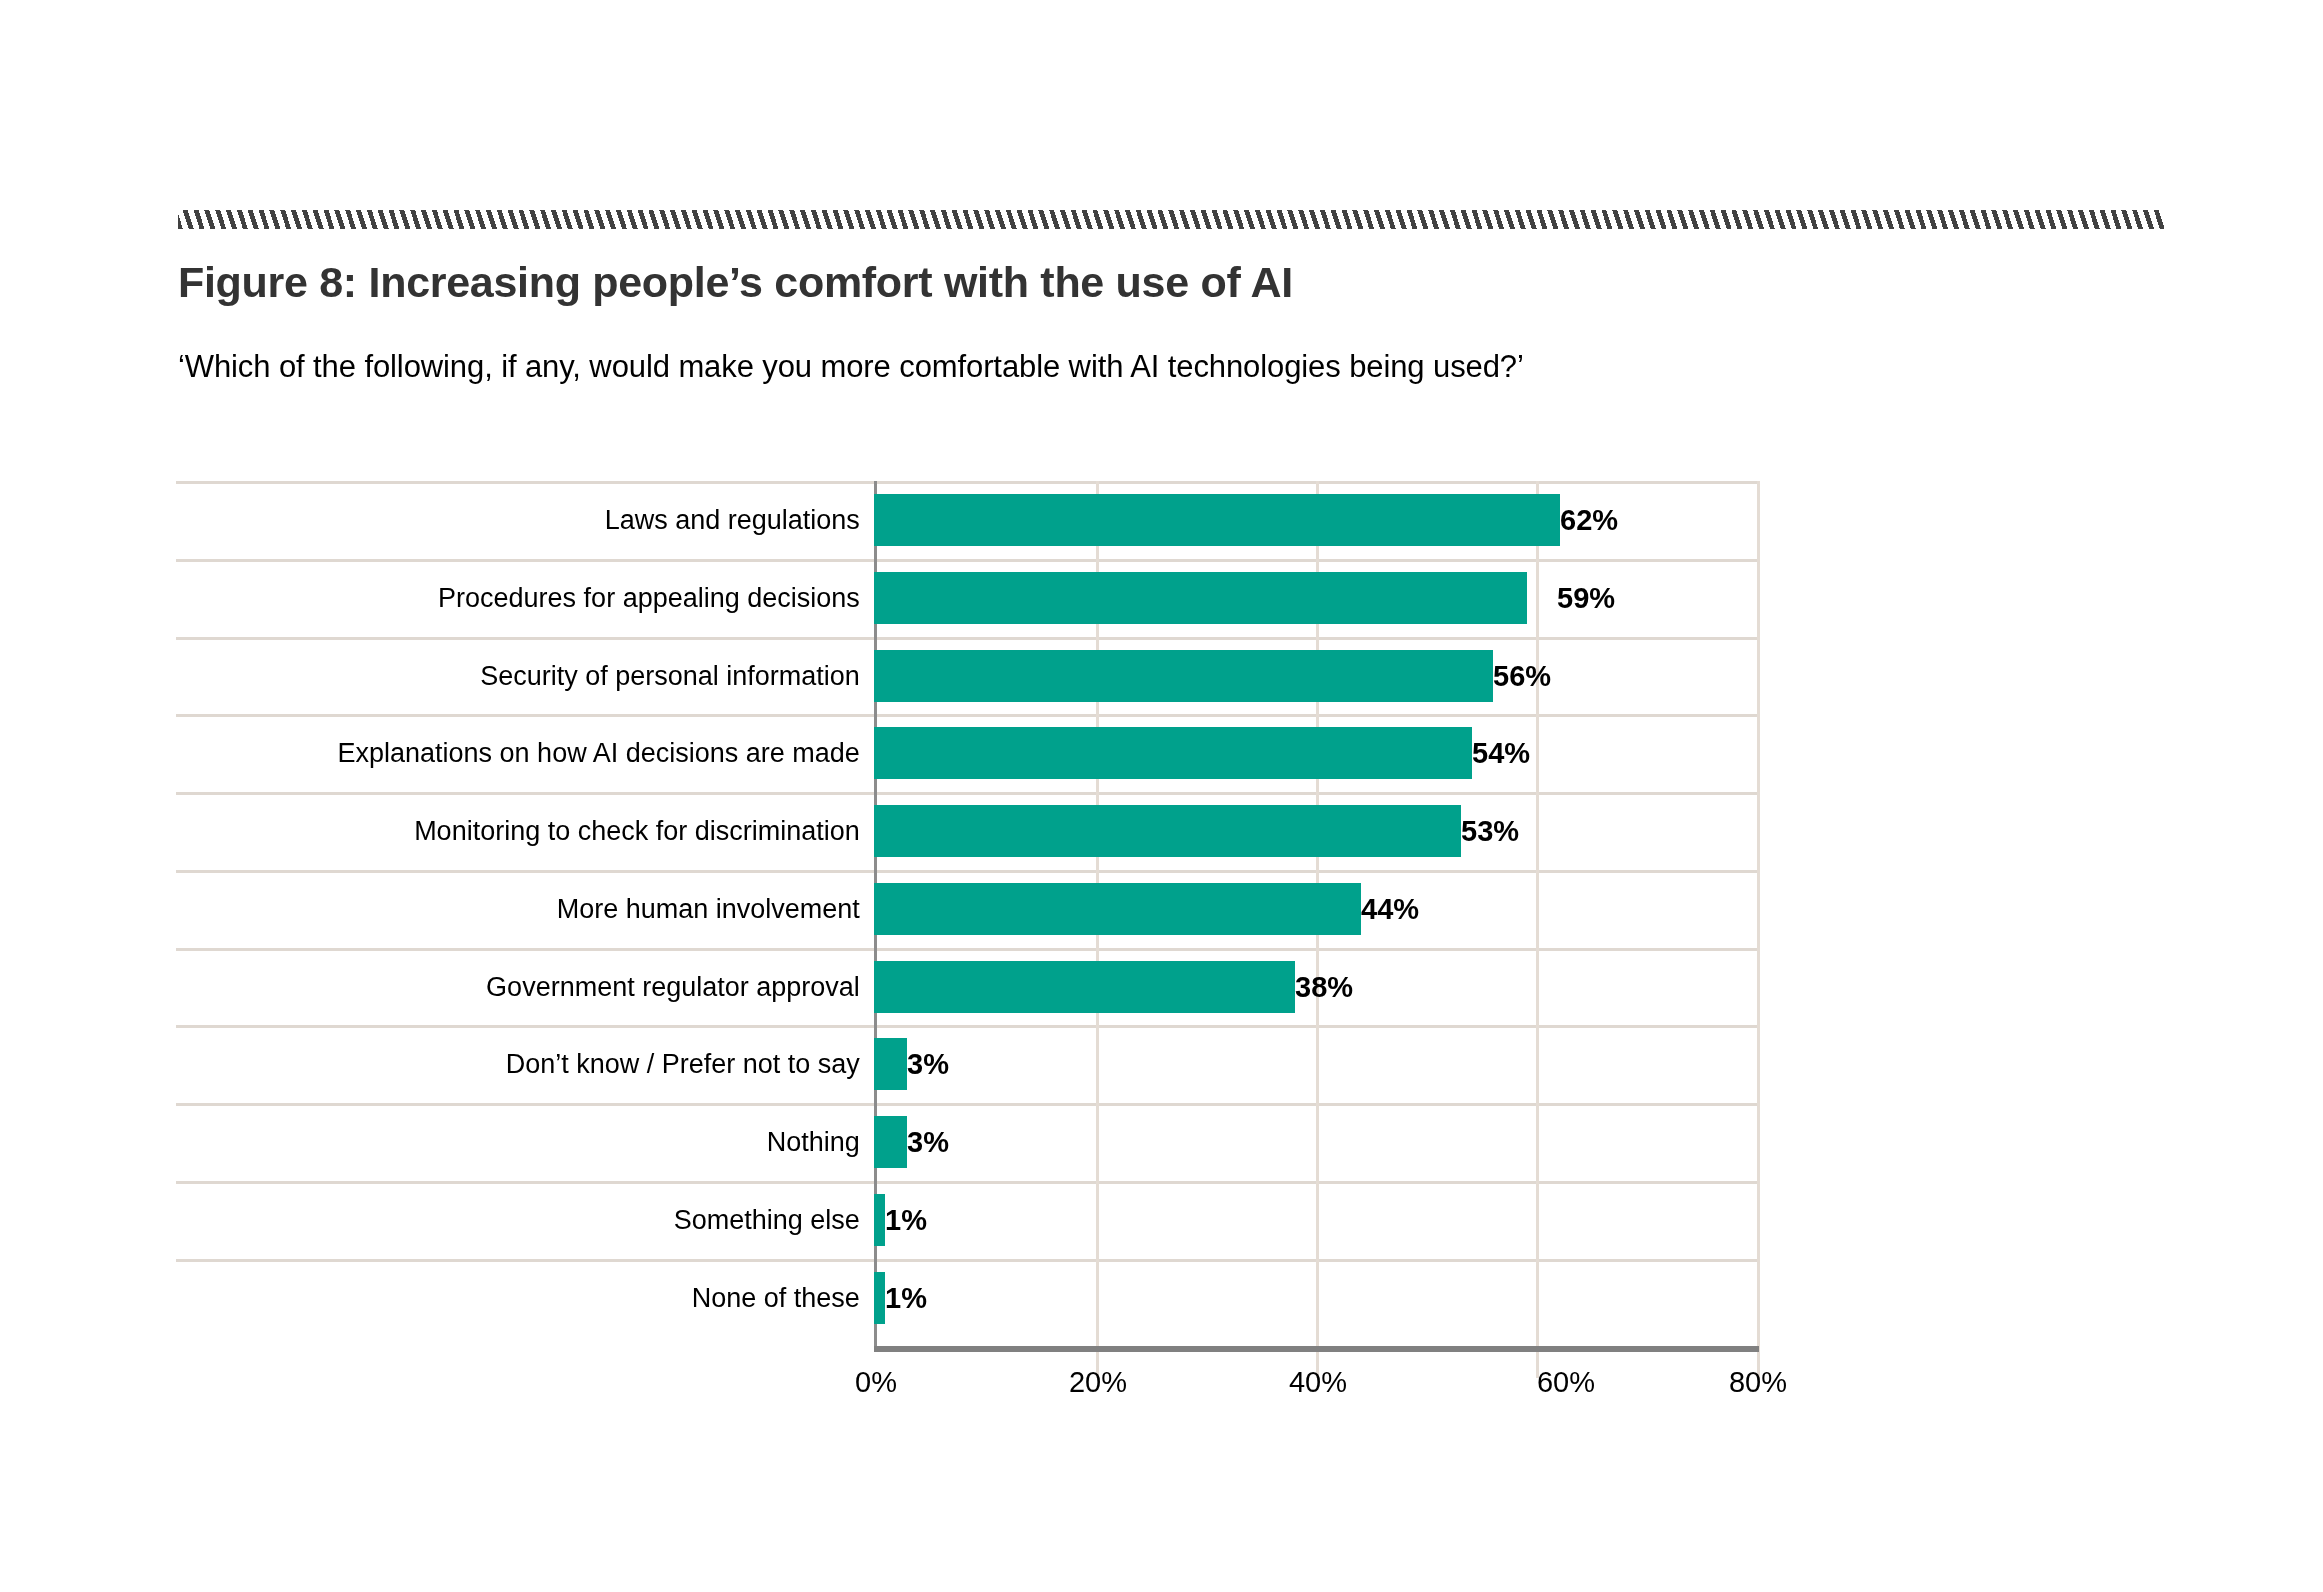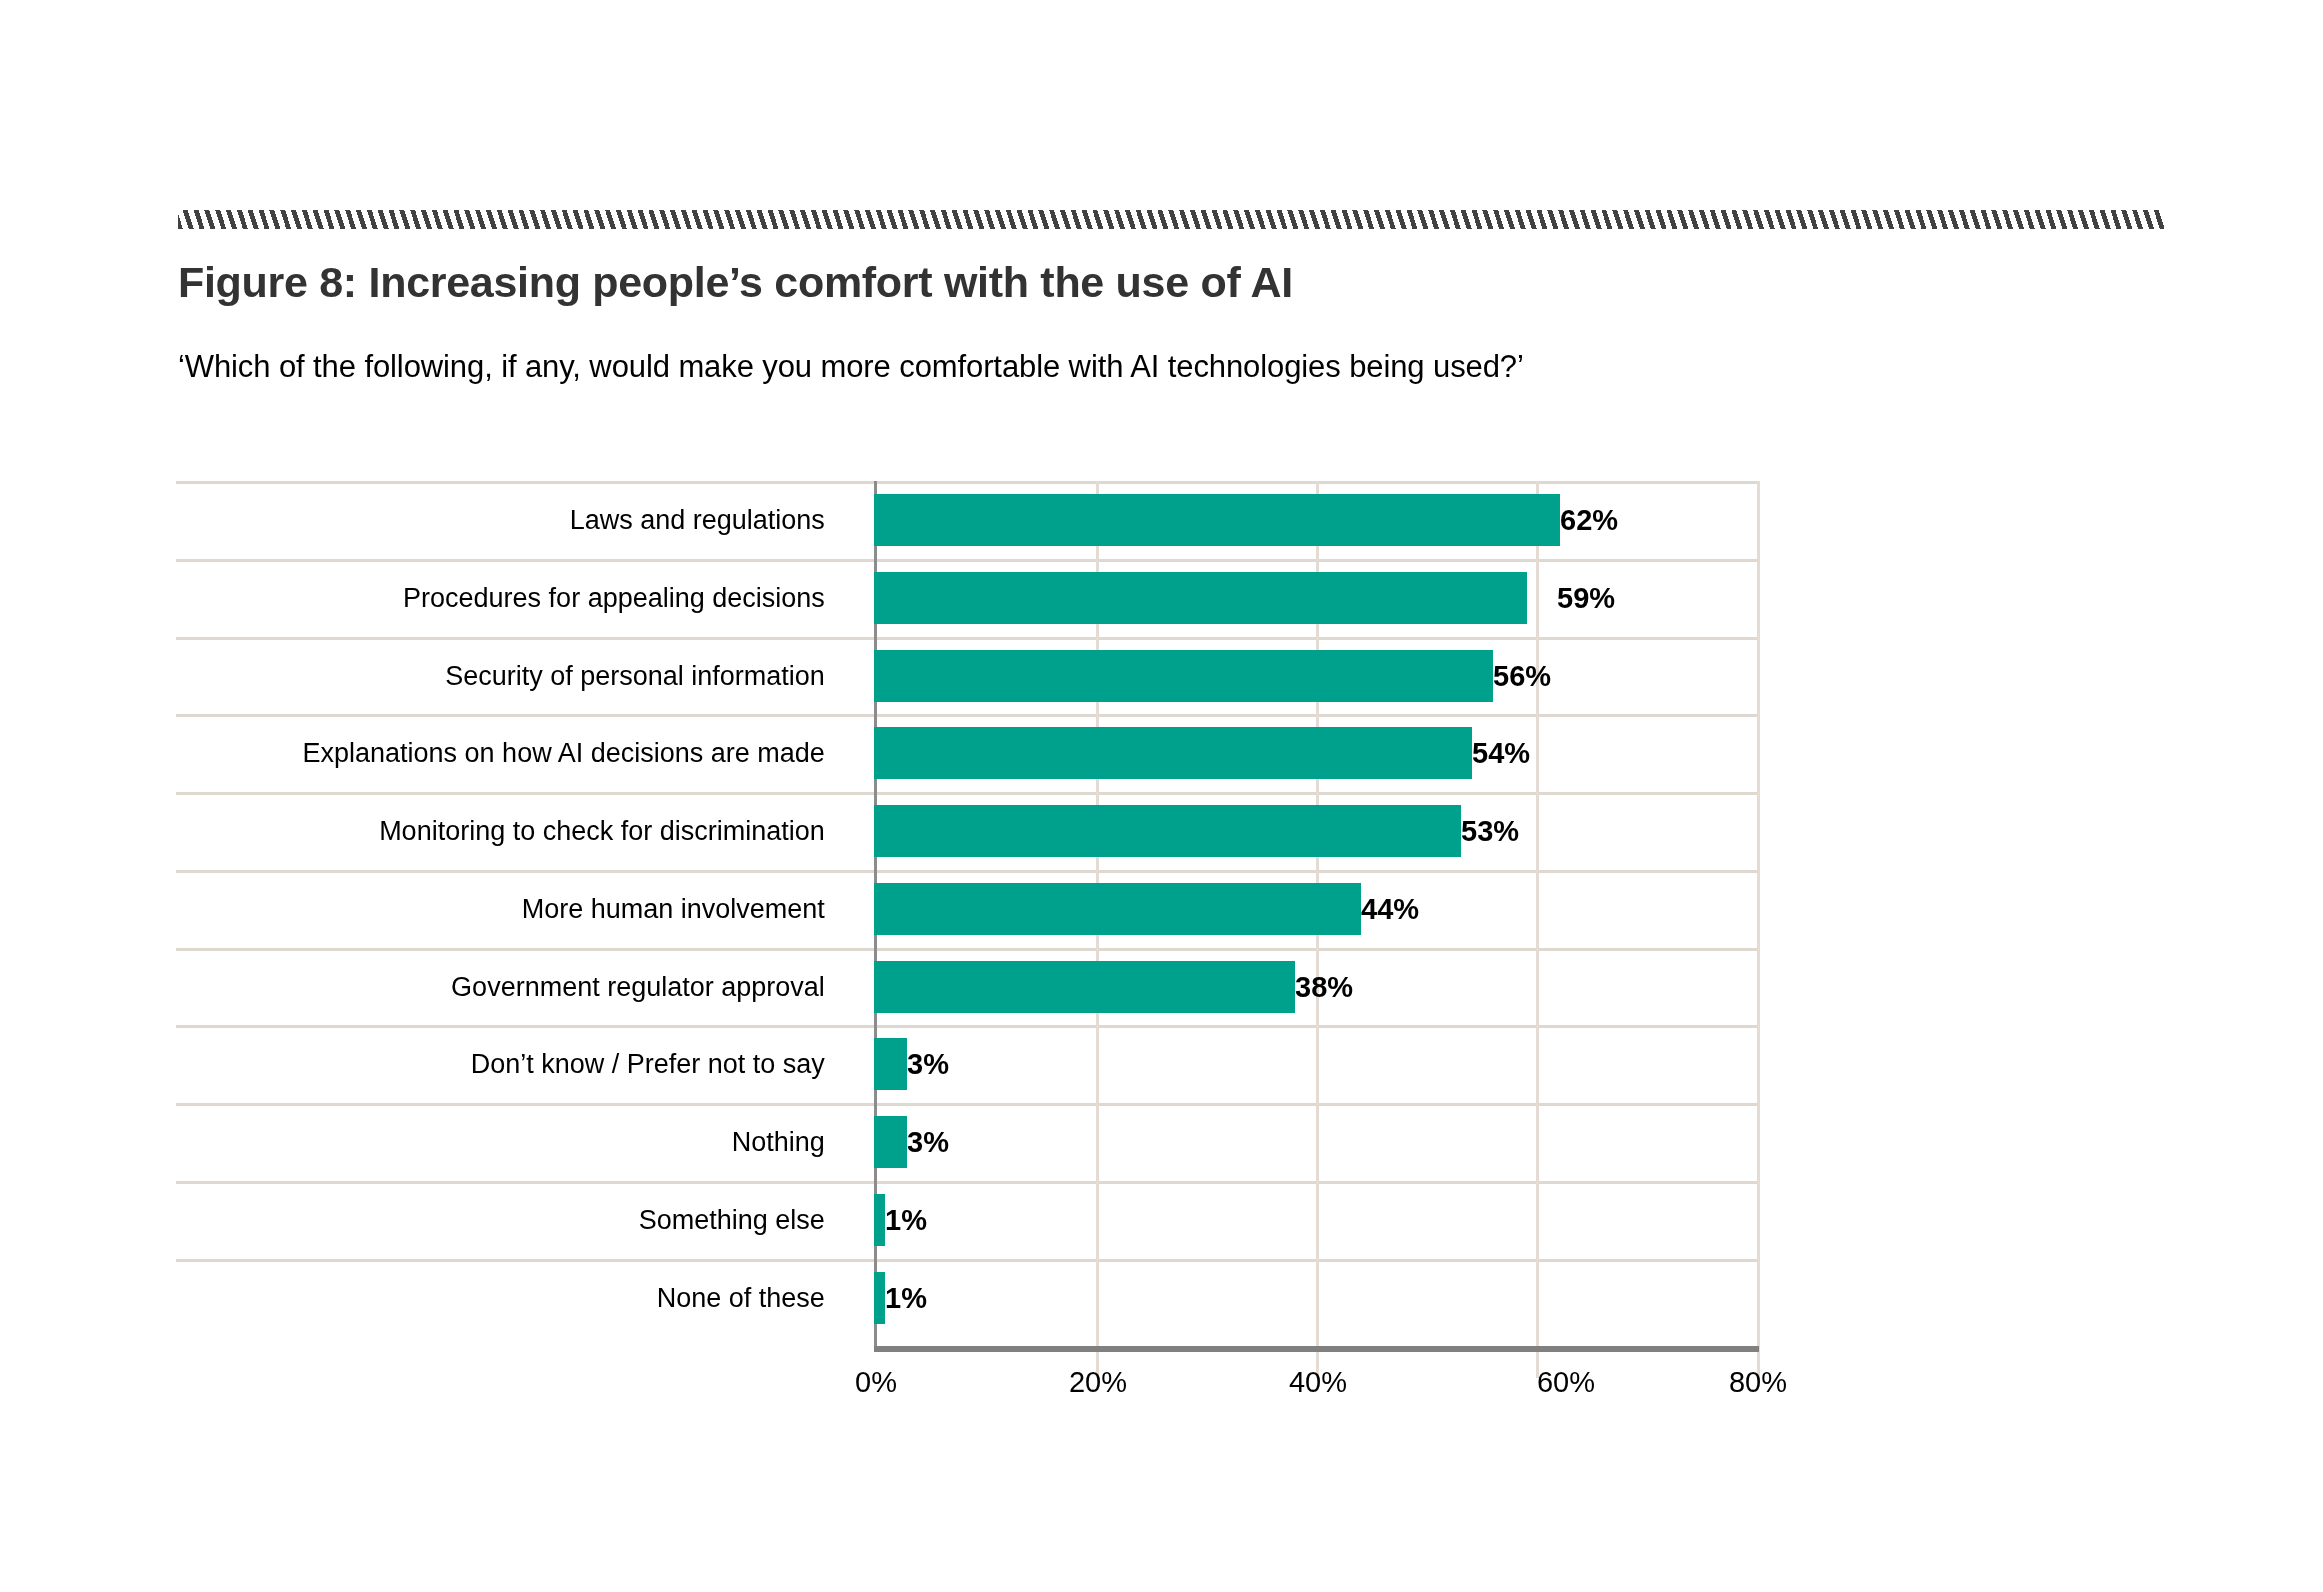--- a/index.html
+++ b/index.html
@@ -97,21 +97,21 @@
 
   
   .row {
     position: absolute;
     left: 0;
     width: 1583px;
     height: 78px;
   }
   .row-label {
     position: absolute;
-    right: 923px; 
+    right: 888px; 
     top: 50%;
     transform: translateY(-50%);
     font-size: 27px;
     color: #000000;
     white-space: nowrap;
     text-align: left;
     padding-right: 11.2px;
   }
   .bar {
     position: absolute;

